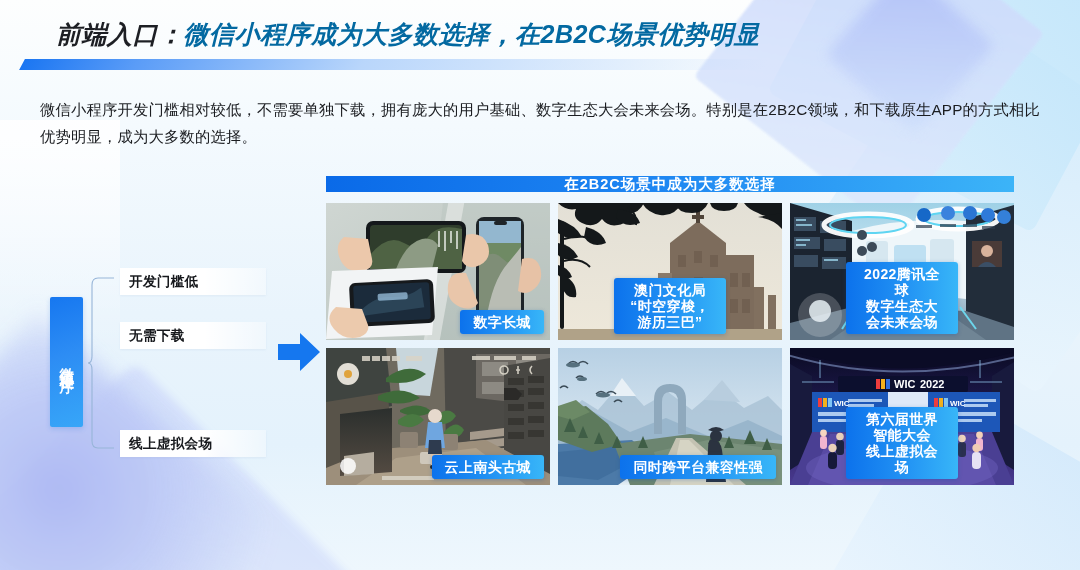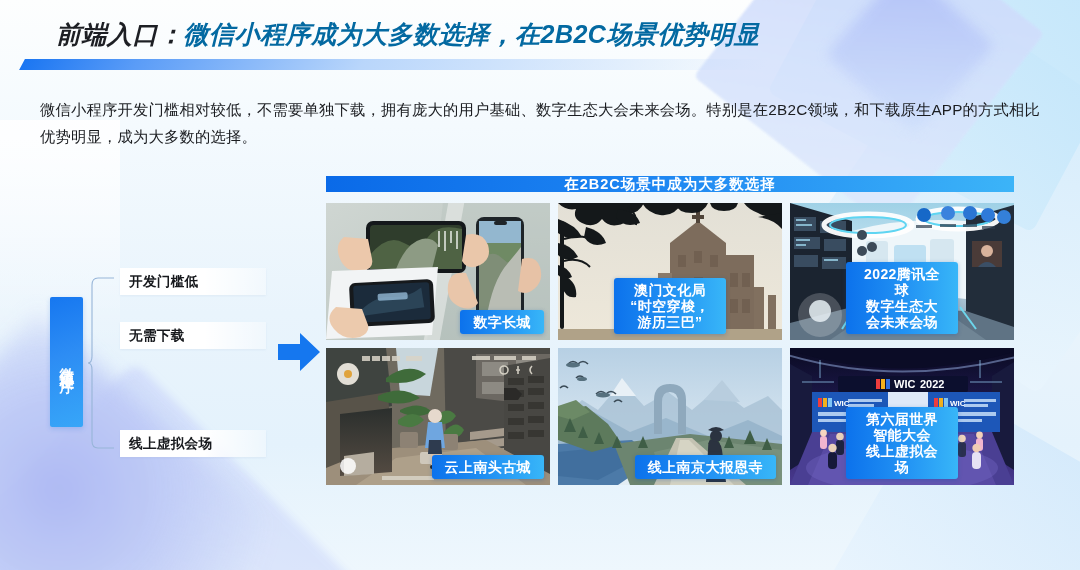--- a/index.html
+++ b/index.html
@@ -560,21 +560,21 @@
             <path d="M56 54 q4 -4 8 0"></path>
             <path d="M2 40 q4 -4 8 0"></path>
           </g>
           <g fill="#56707e">
             <ellipse cx="15" cy="17" rx="7" ry="2.4"></ellipse>
               <ellipse cx="45" cy="47" rx="7" ry="2.4"></ellipse>
             <ellipse cx="24" cy="31" rx="5" ry="2"></ellipse>
           </g>
         </g>
       </svg>
-      <div class="cap">线上南京大报恩寺</div>
+      <div class="cap">同时跨平台兼容性强</div>
     </div>
 
     <div class="cell wide-cap">
       <svg class="art" viewBox="0 0 224 137" preserveAspectRatio="none">
         <defs>
           <linearGradient id="g6" x1="0" y1="0" x2="0" y2="1">
             <stop offset="0" stop-color="#0a0b22"></stop>
               <stop offset=".55" stop-color="#241d5c"></stop>
             <stop offset="1" stop-color="#4a3a90"></stop>
           </linearGradient>

